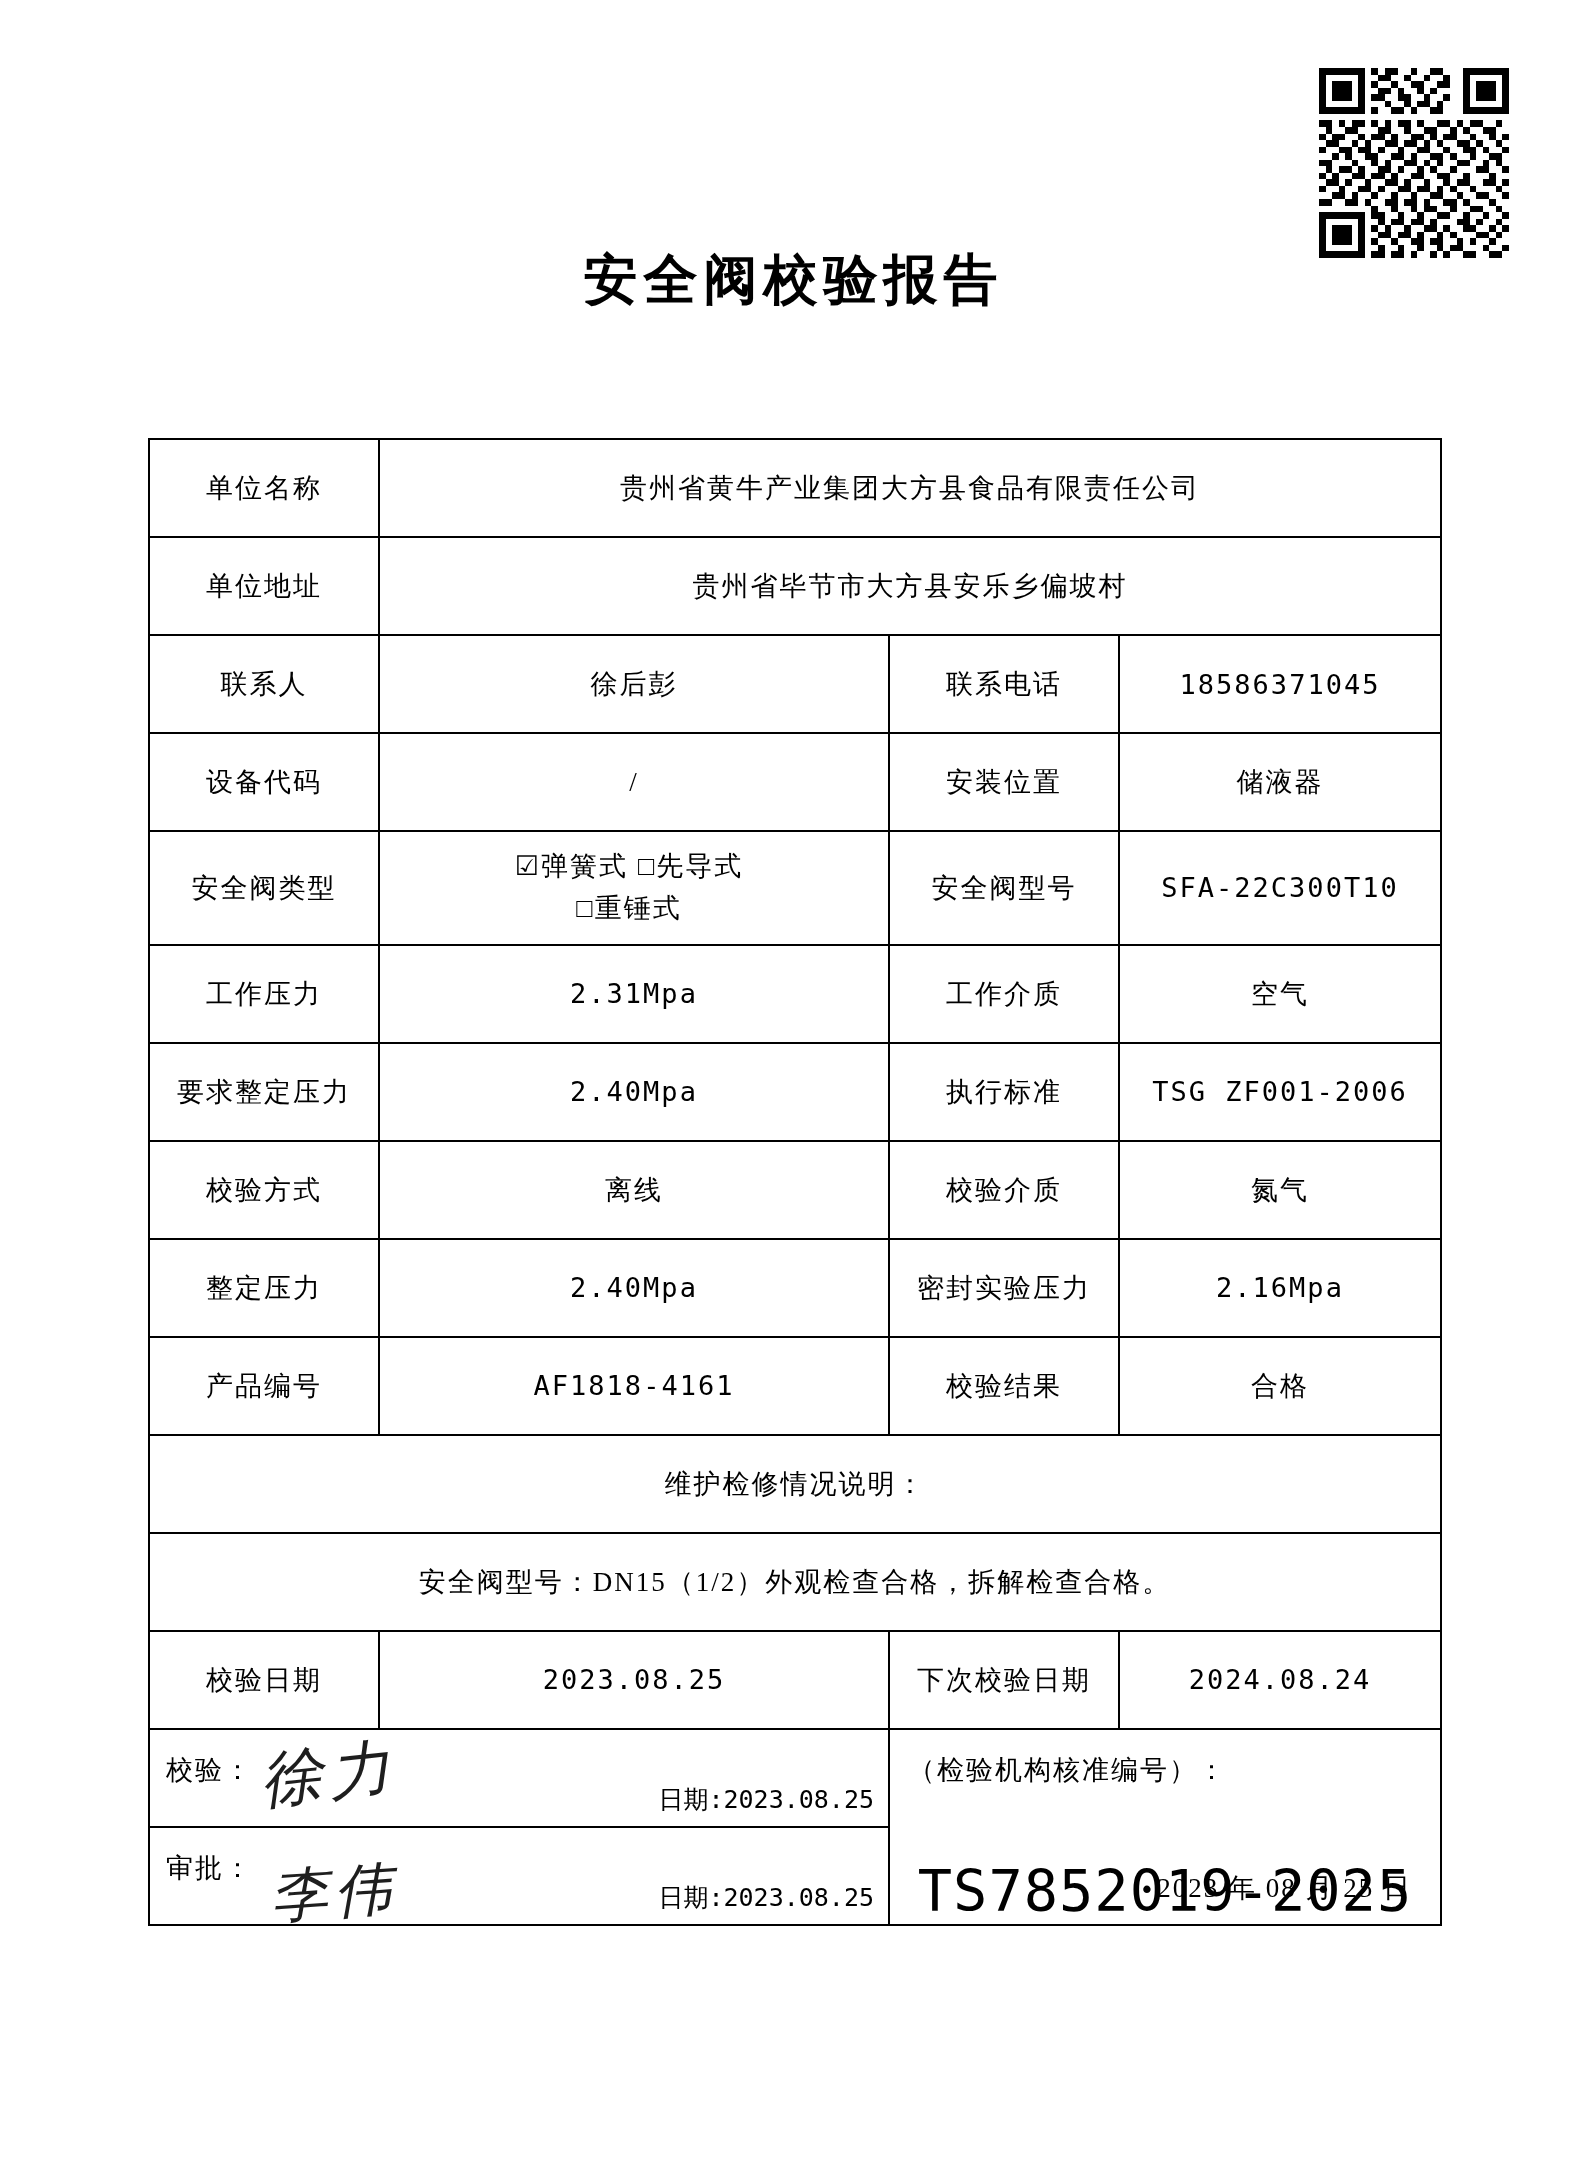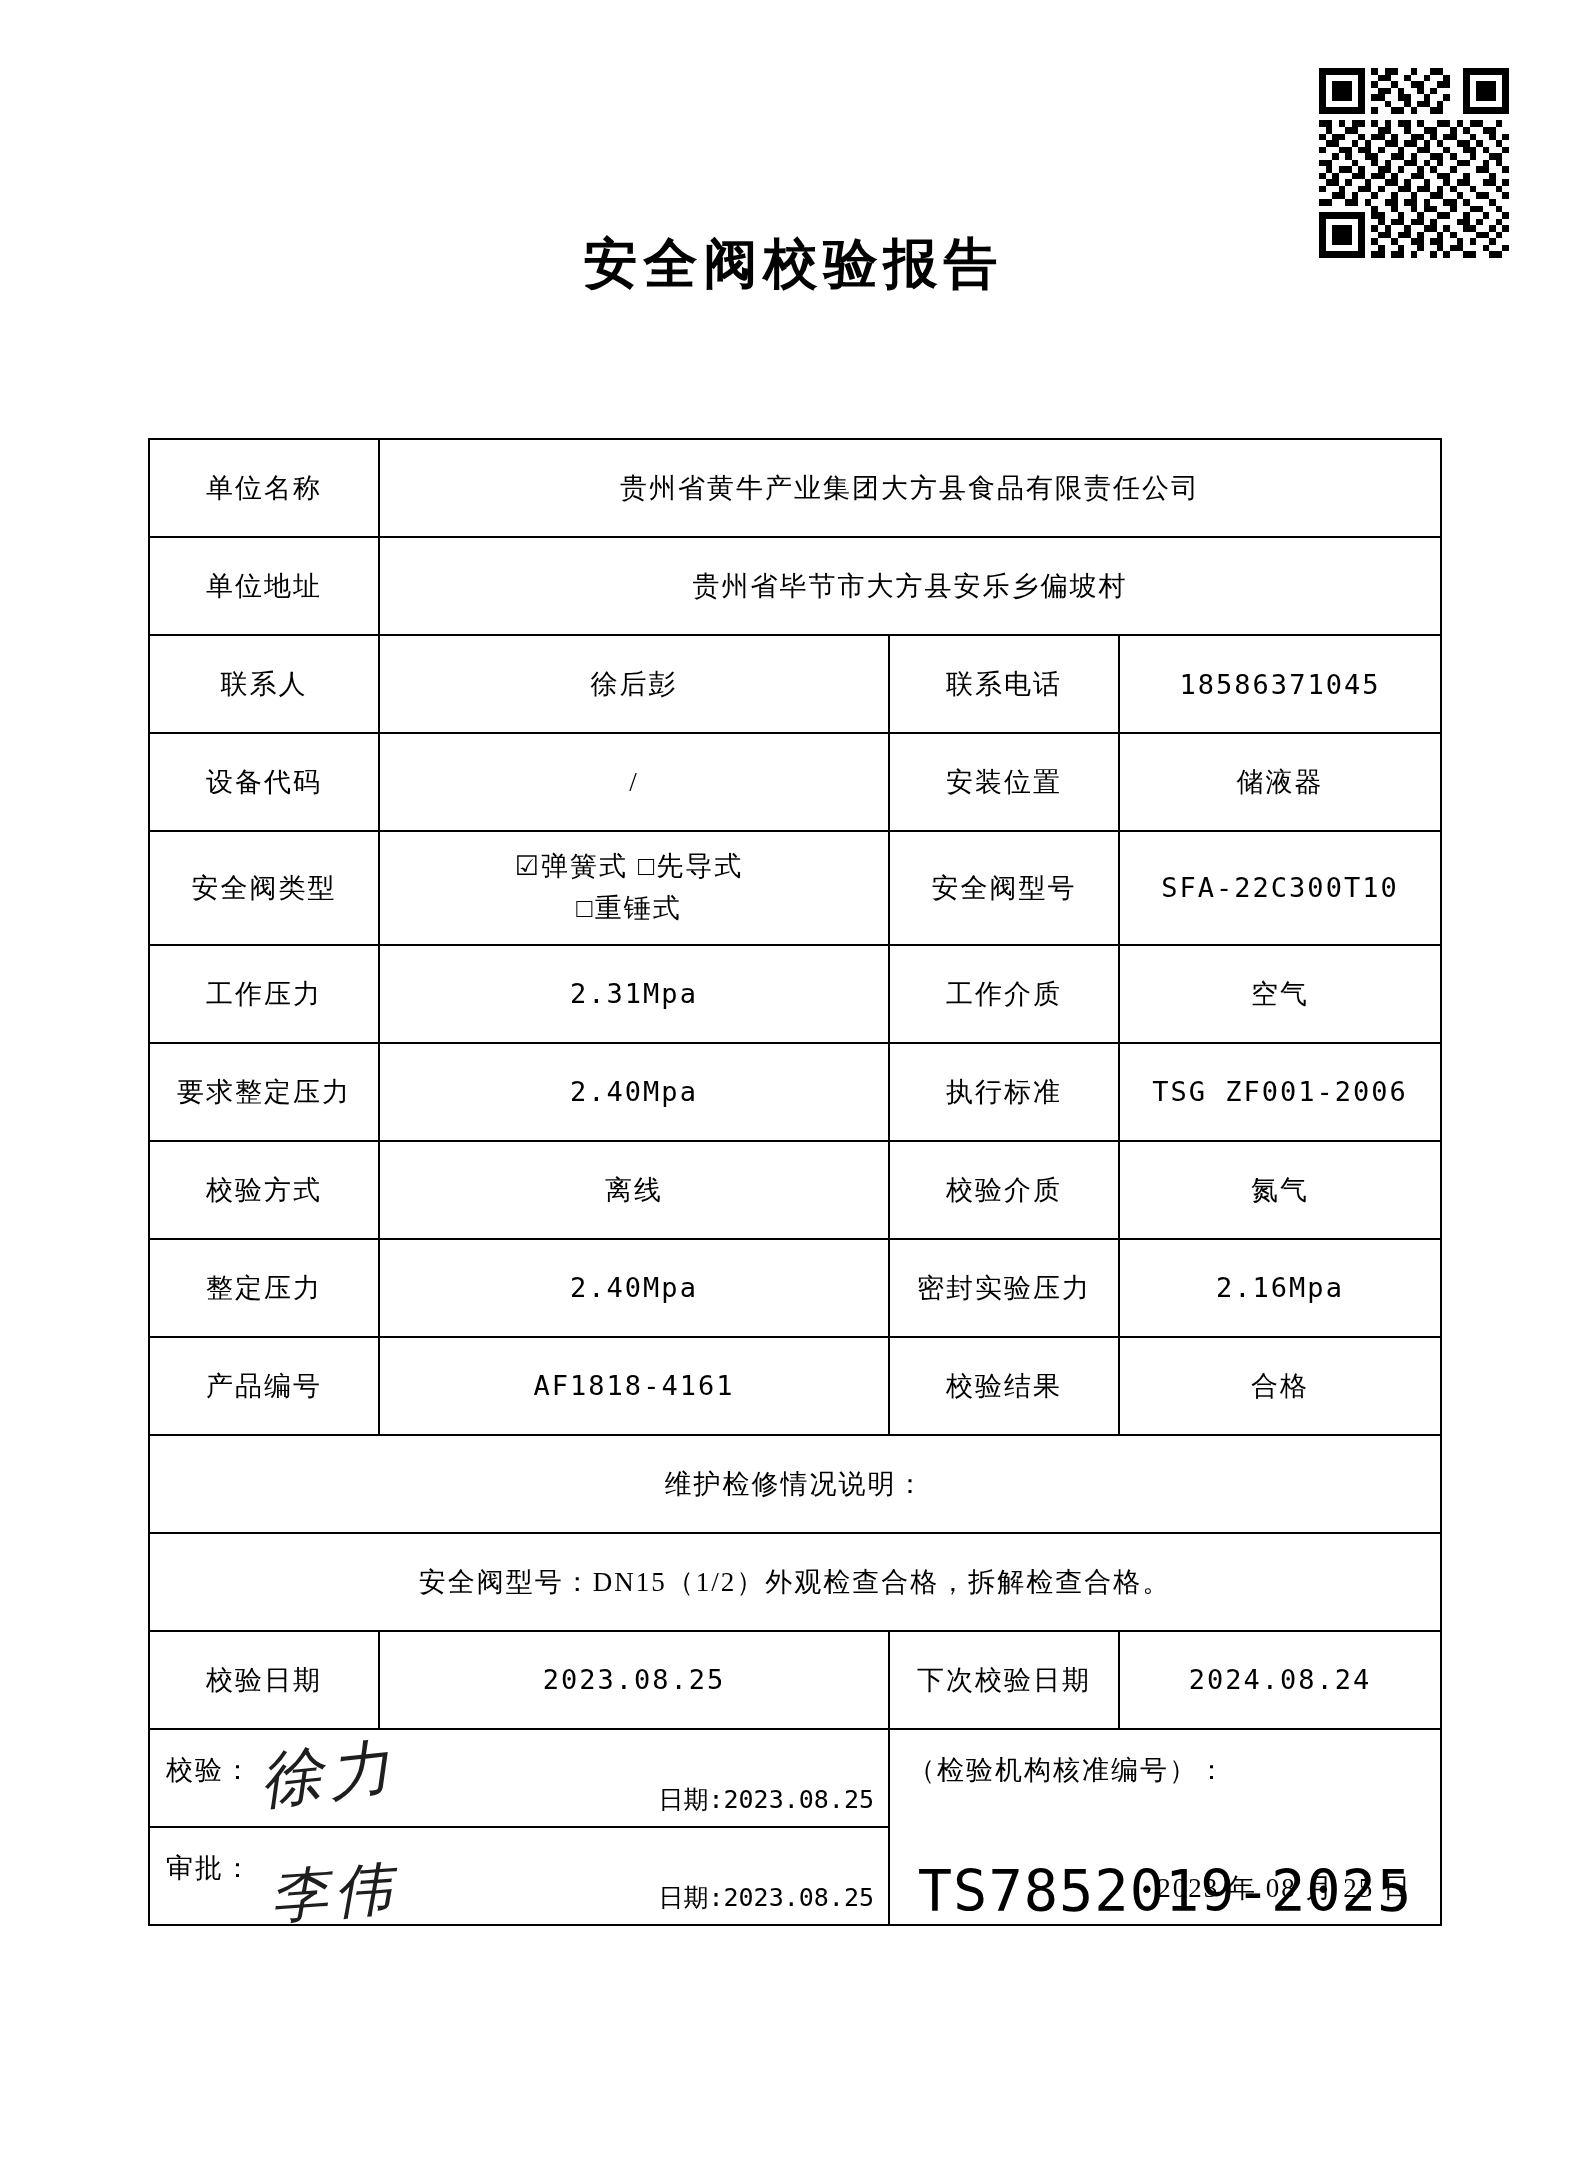--- a/index.html
+++ b/index.html
@@ -23,21 +23,21 @@
     position: absolute;
     top: 68px;
     right: 78px;
     width: 190px;
     height: 190px;
   }
   .qr svg { display: block; }
 
   .doc-title {
     position: absolute;
-    top: 228px;
+    top: 244px;
     left: 0;
     width: 1587px;
     text-align: center;
     font-size: 54px;
     letter-spacing: 6px;
     font-family: "DejaVu Serif", "Liberation Serif", serif;
     font-weight: 700;
   }
   .report-no {
     position: absolute;

